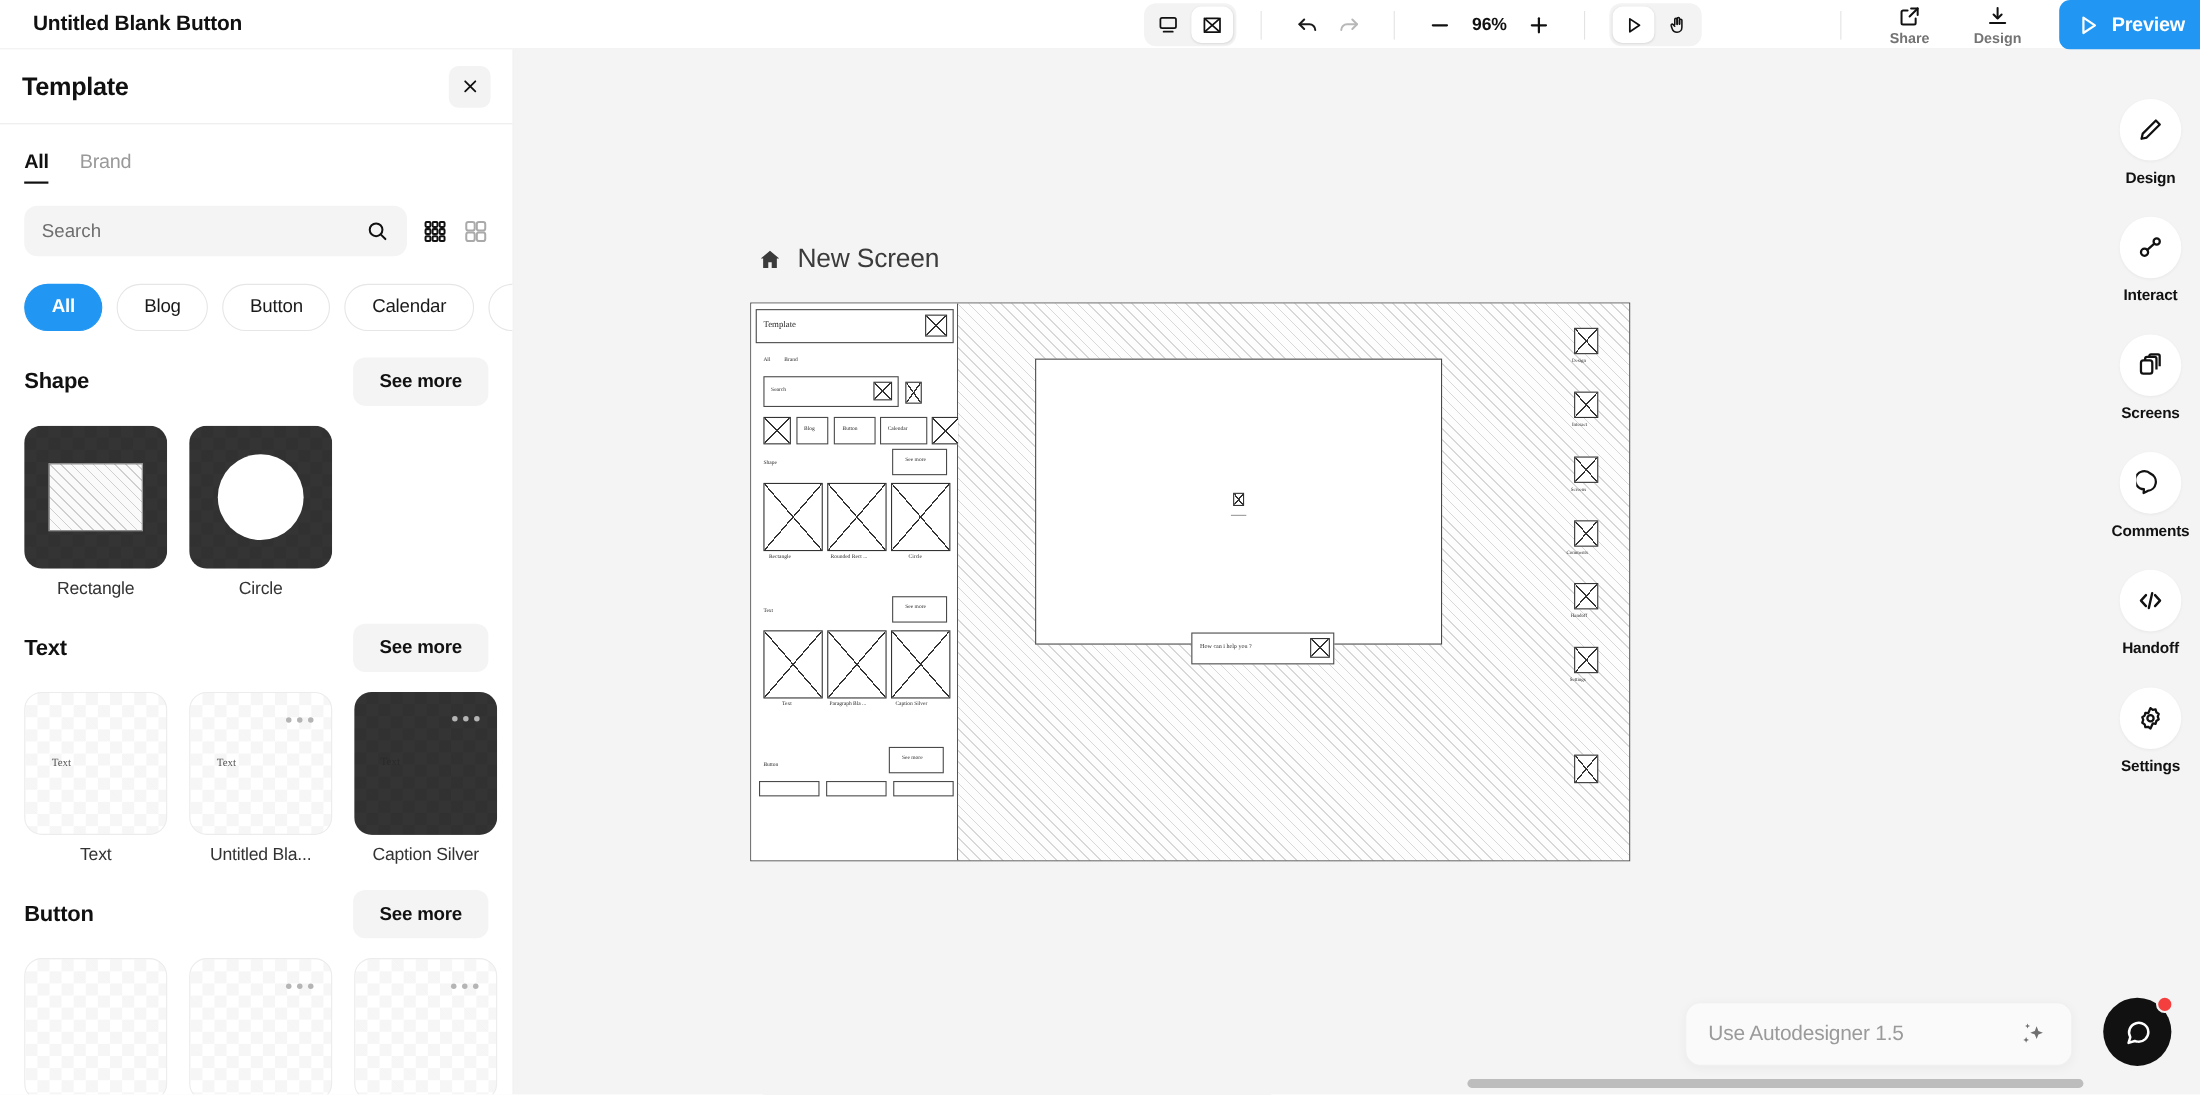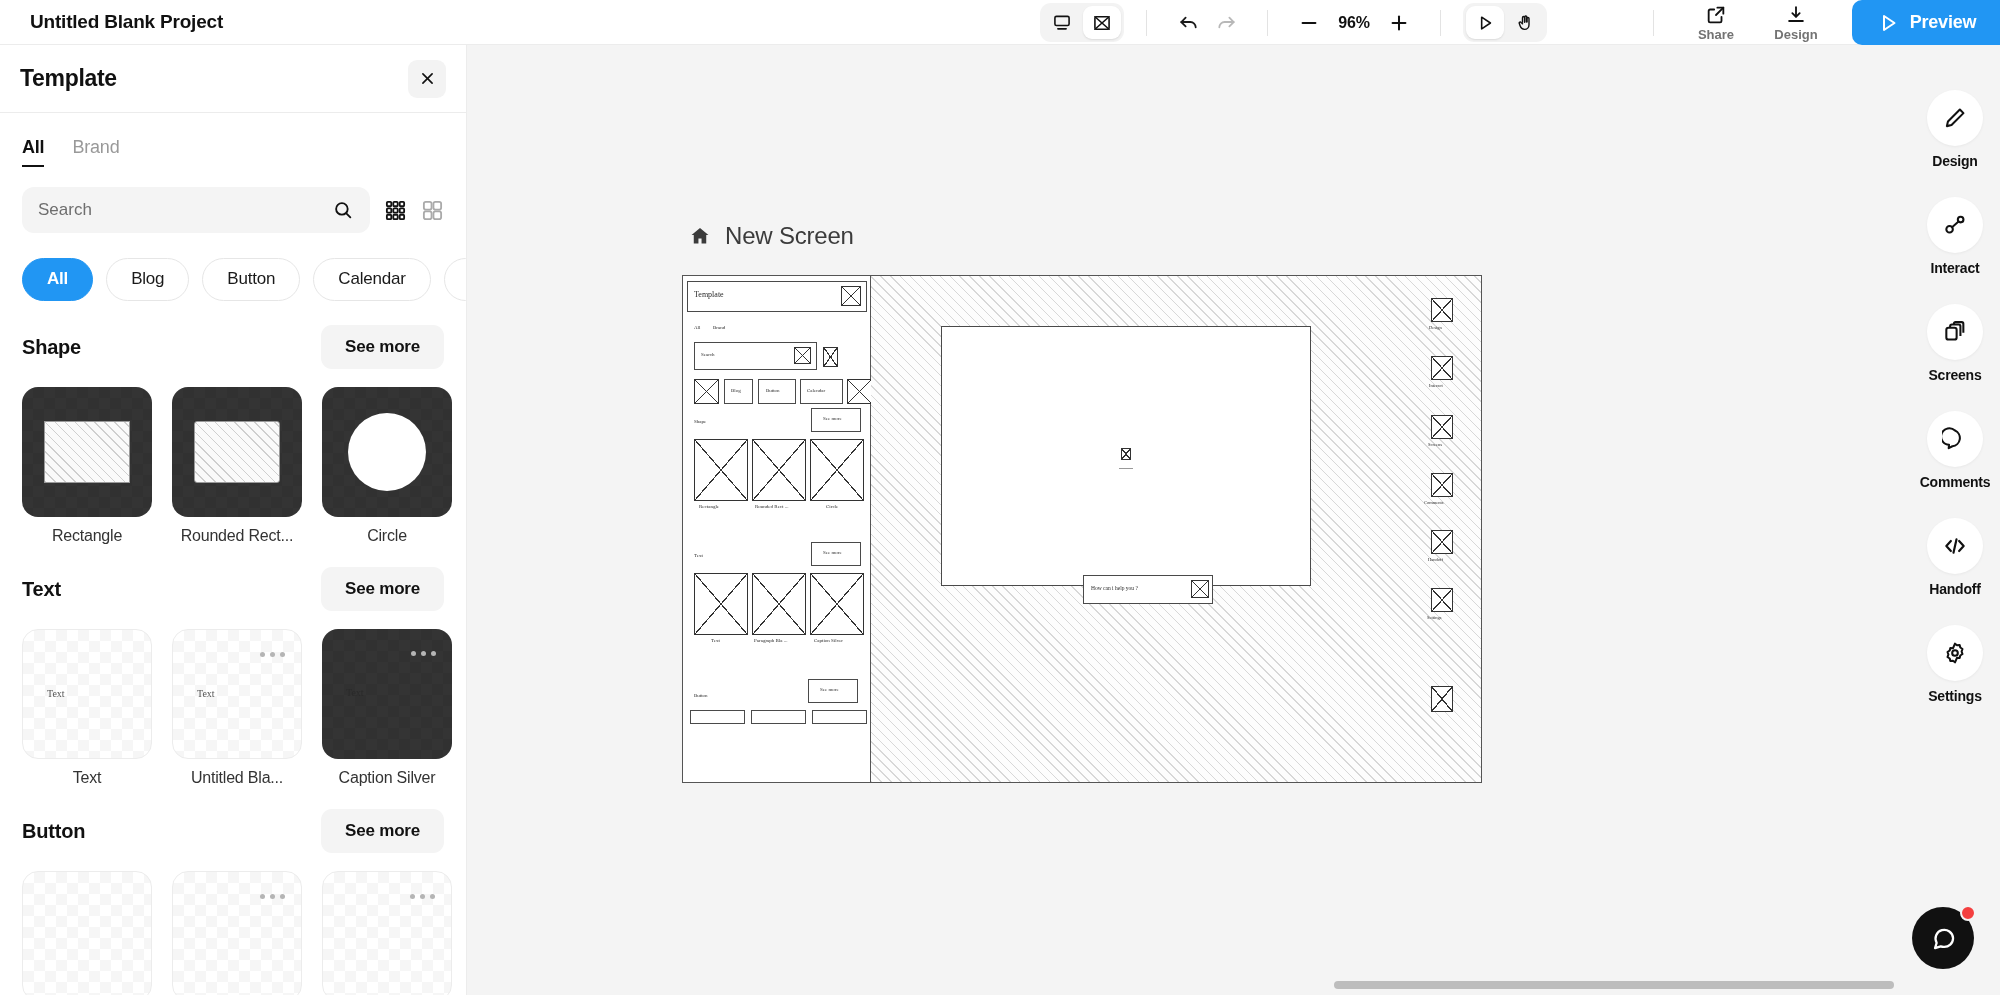--- a/index.html
+++ b/index.html
@@ -51,21 +51,21 @@
   .topbar-right {
     position: absolute; right: 0; top: 0; height: 45px;
     display: flex; align-items: center; gap: 0;
   }
   .tb-action {
     display: flex; flex-direction: column; align-items: center;
     justify-content: center; width: 80px; cursor: pointer; gap: 1px;
   }
   .tb-action span { font-size: 13px; font-weight: 700; color: #737373; }
   .preview-btn {
-    margin-left: 16px; margin-right: 0; height: 45px; width: 148px;
+    margin-left: 16px; margin-right: 0; height: 45px; width: 128px;
     background: #2196f3; color: #fff; border-radius: 10px 0 0 10px;
     display: flex; align-items: center; justify-content: center; gap: 10px;
     cursor: pointer; font-size: 18px; font-weight: 700; letter-spacing: -0.2px;
   }
 
   
   .left-panel {
     position: absolute; top: 45px; left: 0; width: 467px; height: 950px;
     background: #fff; border-right: 1px solid #ececec; overflow: hidden;
   }
@@ -243,21 +243,21 @@
     position: absolute; right: 24px; bottom: 74px; width: 16px; height: 16px;
     border-radius: 50%; background: #f43f3f; border: 2px solid #f4f4f4;
   }
 </style>
 </head>
 <body>
 
 <div id="app">
 
   <div class="topbar">
-    <div class="project-title">Untitled Blank Project</div>
+    <div class="project-title">Untitled Blank Button</div>
 
     <div class="topbar-center">
       <div class="seg-group">
         <div class="seg-btn">
           <svg width="20" height="20" viewBox="0 0 24 24" fill="none" stroke="#111" stroke-width="1.9" stroke-linecap="round">
             <rect x="3.5" y="4" width="17" height="11" rx="1.8"></rect>
               <line x1="7" y1="19" x2="17" y2="19"></line>
           </svg>
         </div>
         <div class="seg-btn active">
@@ -409,26 +409,20 @@
     </div>
     <div class="grid3">
       <div class="cell">
         <div class="thumb">
             <div class="hatch-rect"></div>
           </div>
         <div class="cell-label">Rectangle</div>
       </div>
       <div class="cell">
         <div class="thumb">
-            <div class="hatch-rect rounded"></div>
-          </div>
-        <div class="cell-label">Rounded Rect...</div>
-      </div>
-      <div class="cell">
-        <div class="thumb">
             <div class="white-circle"></div>
           </div>
         <div class="cell-label">Circle</div>
       </div>
     </div>
 
     <div class="section-head">
       <div class="section-title">Text</div>
       <div class="see-more">See more</div>
     </div>
@@ -572,20 +566,28 @@
         <div class="wf-txt" style="left:553px; top:224px; font-size:4.5px;">Comments</div>
         <div class="wf-x" style="left:560px; top:254px; width:22px; height:24px;"></div>
         <div class="wf-txt" style="left:557px; top:281px; font-size:4.5px;">Handoff</div>
         <div class="wf-x" style="left:560px; top:312px; width:22px; height:24px;"></div>
         <div class="wf-txt" style="left:556px; top:339px; font-size:4.5px;">Settings</div>
 
         <div class="wf-x" style="left:560px; top:410px; width:22px; height:26px;"></div>
       </div>
     </div>
 
+    <div class="autodesigner">
+      <input type="text" placeholder="Use Autodesigner 1.5" style="">
+      <svg width="26" height="26" viewBox="0 0 24 24" fill="#6f6f6f">
+        <path d="M15.2 5.6l1.5 3.8 3.8 1.5-3.8 1.5-1.5 3.8-1.5-3.8-3.8-1.5 3.8-1.5z"></path>
+        <path d="M7.6 3.2l.6 1.5 1.5.6-1.5.6-.6 1.5-.6-1.5-1.5-.6 1.5-.6z"></path>
+        <path d="M6.4 14.6l.7 1.7 1.7.7-1.7.7-.7 1.7-.7-1.7-1.7-.7 1.7-.7z"></path>
+      </svg>
+    </div>
 
     <div class="hscroll"></div>
   </div>
 
   <div class="right-rail">
     <div class="rail-item">
       <div class="rail-circle">
         <svg width="26" height="26" viewBox="0 0 24 24" fill="none" stroke="#111" stroke-width="1.9" stroke-linecap="round" stroke-linejoin="round">
           <path d="M16.5 4.2l3.3 3.3-11 11-4.3 1 1-4.3z"></path>
         </svg>

